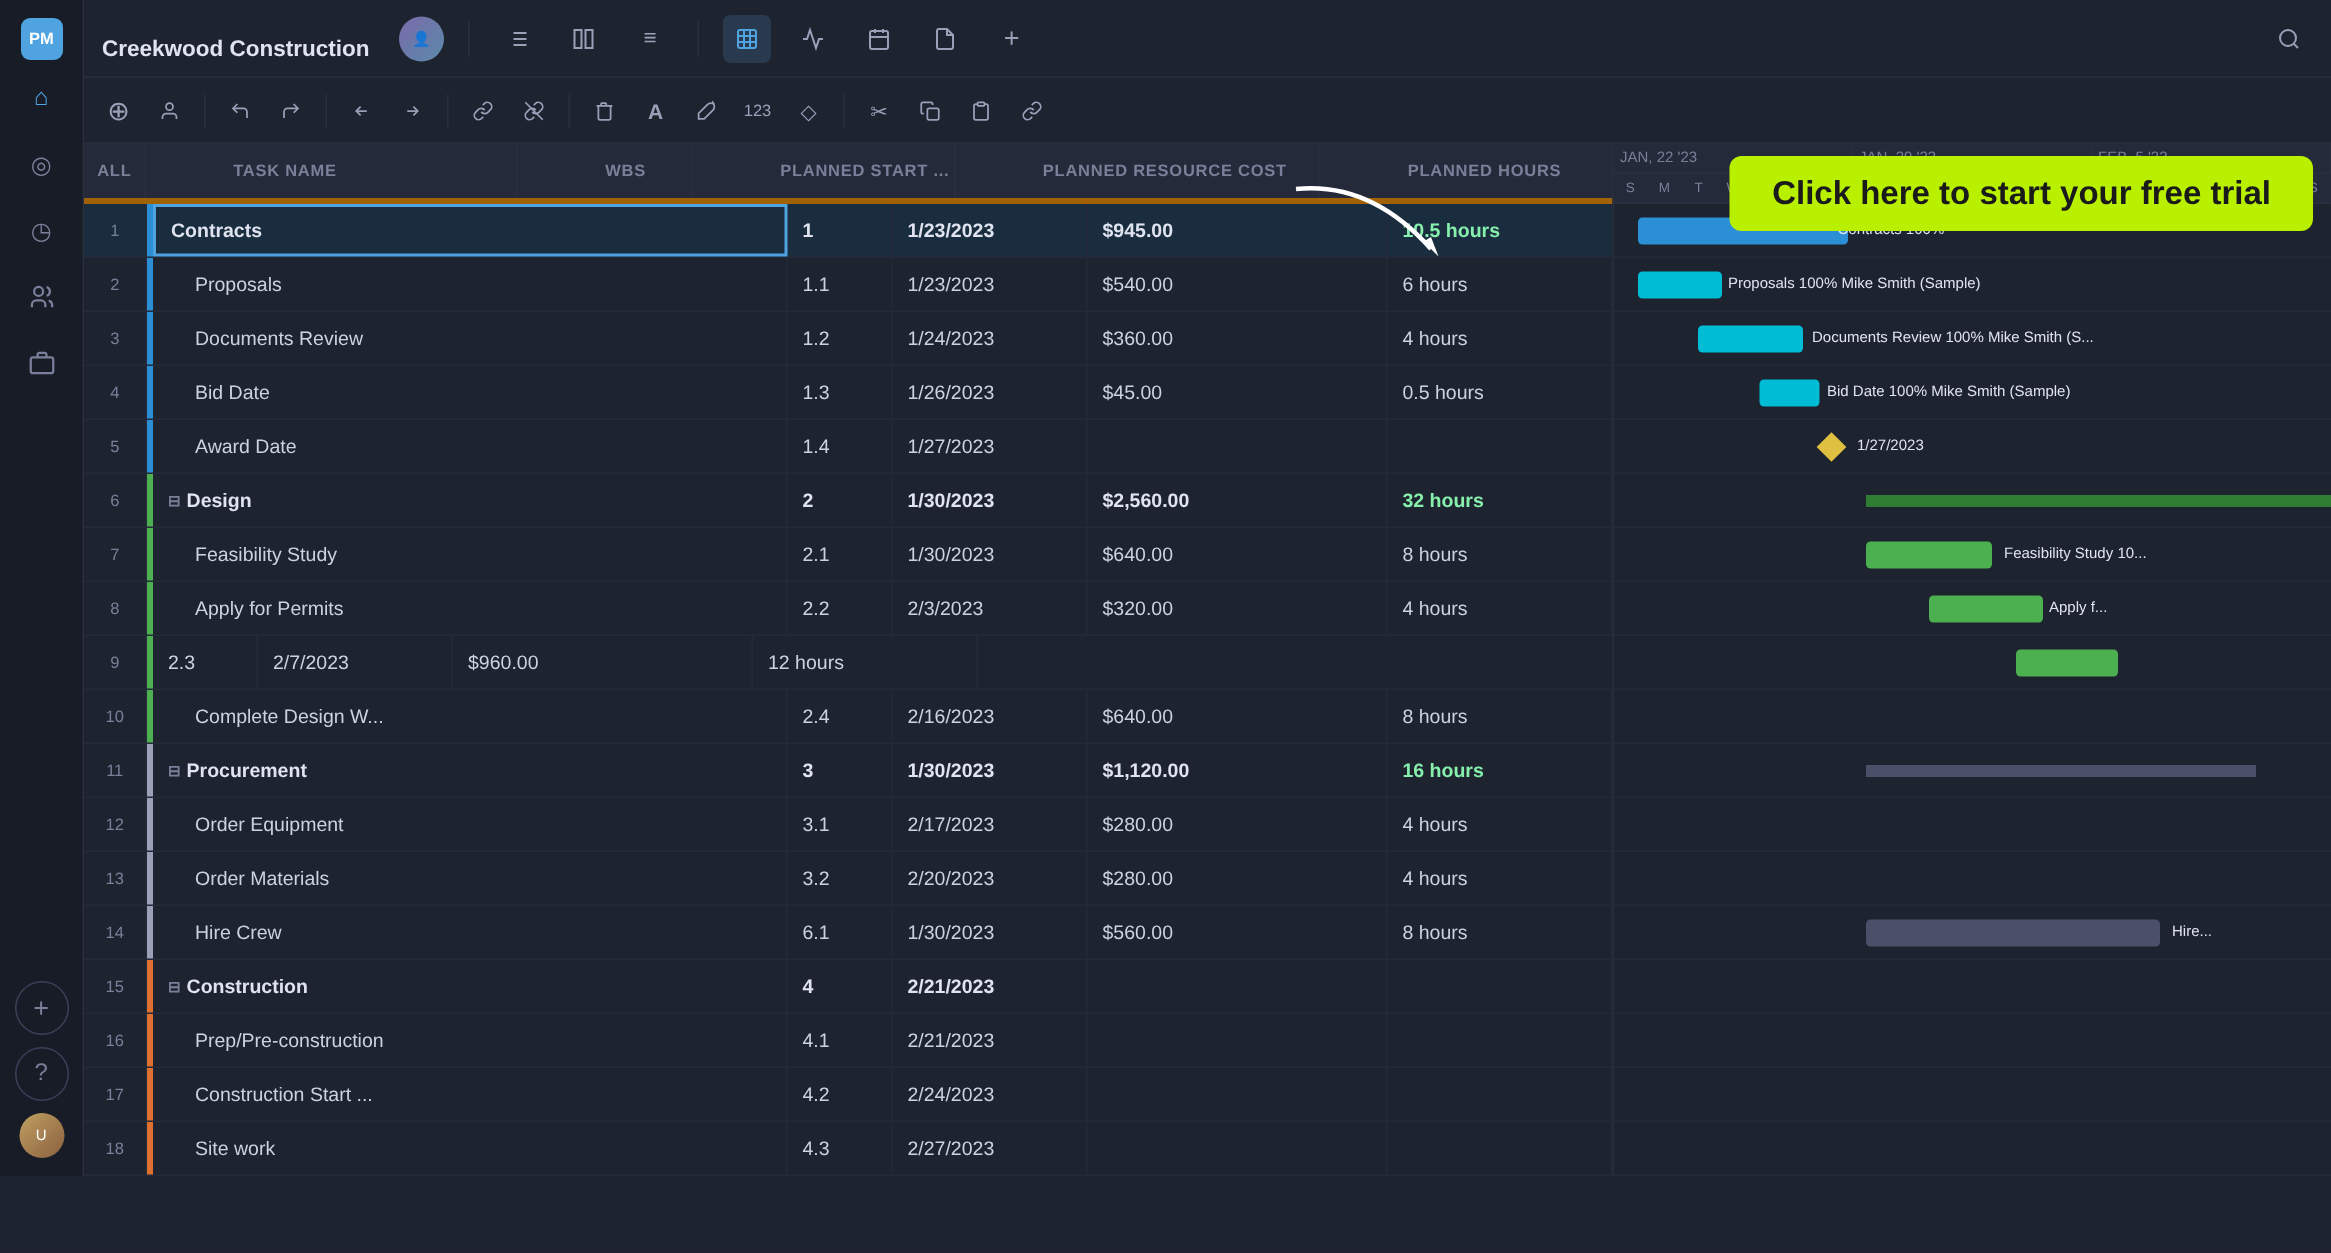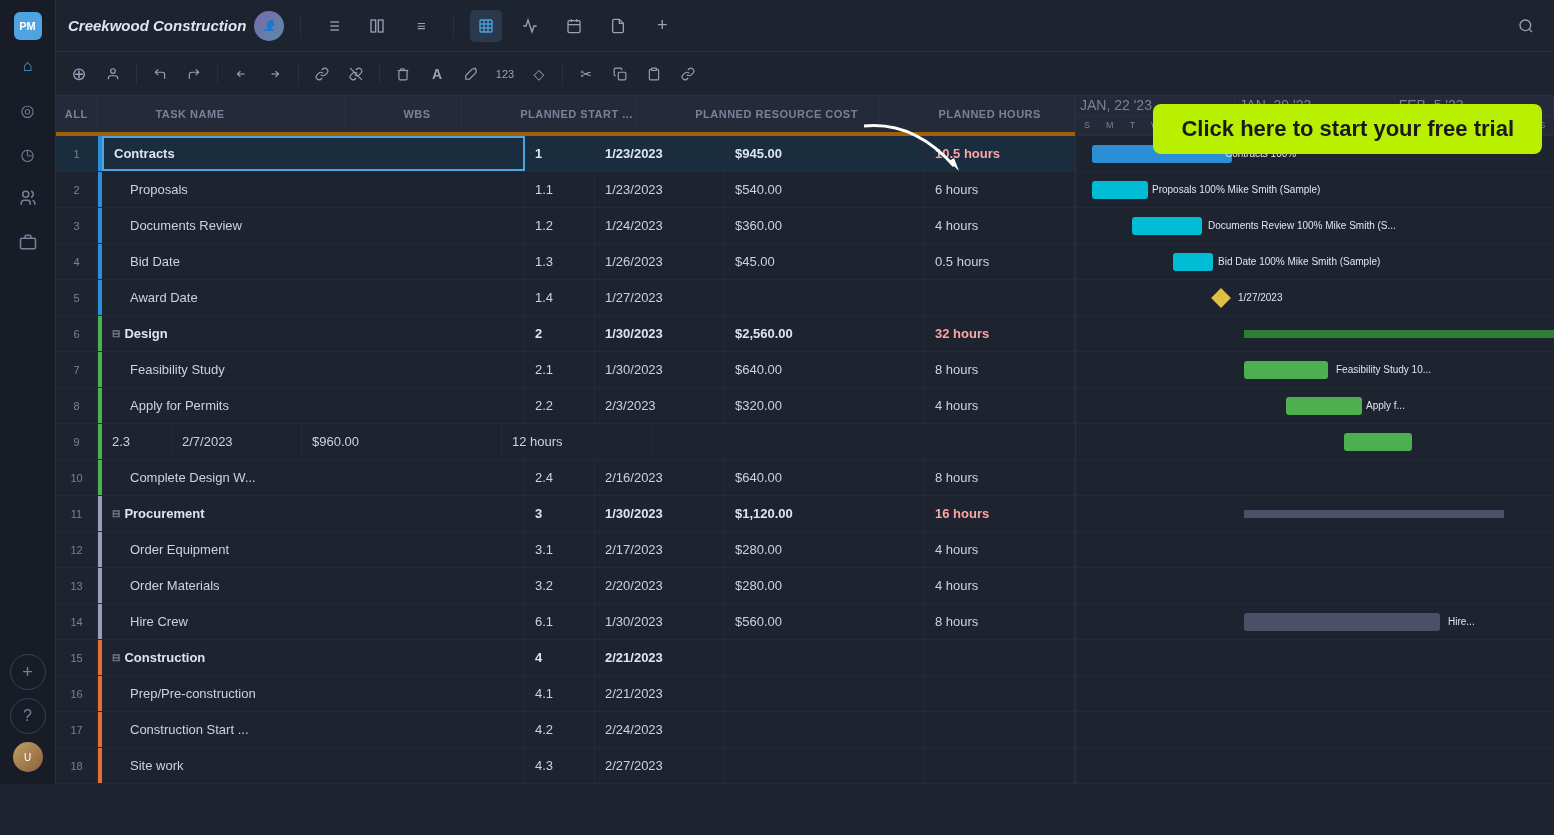--- a/index.html
+++ b/index.html
@@ -12,21 +12,21 @@
     .sidebar { width: 56px; background: #181c27; display: flex; flex-direction: column; align-items: center; padding: 12px 0; gap: 8px; border-right: 1px solid #2a2f3e; }
     .sidebar-icon { width: 36px; height: 36px; display: flex; align-items: center; justify-content: center; border-radius: 6px; color: #7a8099; font-size: 16px; cursor: pointer; }
     .sidebar-icon.active { color: #4fa3e0; }
     .sidebar-bottom { margin-top: auto; display: flex; flex-direction: column; align-items: center; gap: 8px; }
 
     
     .main { flex: 1; display: flex; flex-direction: column; overflow: hidden; }
 
     
     .header { background: #1e2330; border-bottom: 1px solid #2a2f3e; display: flex; align-items: center; padding: 0 12px; height: 52px; gap: 12px; }
-    .header-logo { display: flex; align-items: center; gap: 8px; font-style: italic; }
+    .header-logo { display: flex; align-items: flex-end; gap: 20px; }
     .pm-icon { width: 28px; height: 28px; background: #4fa3e0; border-radius: 6px; display: flex; align-items: center; justify-content: center; color: white; font-weight: bold; font-size: 11px; }
     .header-title { font-size: 15px; font-weight: 600; color: #e0e4f0; }
     .header-divider { width: 1px; height: 24px; background: #2a2f3e; margin: 0 4px; }
     .header-btn { width: 32px; height: 32px; display: flex; align-items: center; justify-content: center; border-radius: 5px; color: #9aa0b8; font-size: 15px; cursor: pointer; border: none; background: transparent; }
     .header-btn.active { background: #2a3a4e; color: #4fa3e0; }
     .header-search { margin-left: auto; }
 
     
     .toolbar { background: #1e2330; border-bottom: 1px solid #2a2f3e; display: flex; align-items: center; padding: 0 8px; height: 44px; gap: 4px; }
     .toolbar-btn { width: 30px; height: 30px; display: flex; align-items: center; justify-content: center; border-radius: 4px; color: #9aa0b8; font-size: 14px; cursor: pointer; border: none; background: transparent; }
@@ -58,34 +58,34 @@
     .td-task.indent1 { padding-left: 28px; }
     .td-wbs { width: 70px; }
     .td-start { width: 130px; }
     .td-cost { width: 200px; }
     .td-hours { width: 150px; }
 
     .row-bold { font-weight: 700; color: #e0e4f0; }
     .wbs-bold { font-weight: 700; color: #e0e4f0; }
     .date-bold { font-weight: 700; color: #e0e4f0; }
     .cost-bold { font-weight: 700; color: #e0e4f0; }
-    .hours-bold { font-weight: 700; color: #fca5a5; }
+    .hours-bold { font-weight: 700; color: #86efac; }
 
     
     .color-bar { width: 4px; height: 100%; flex-shrink: 0; }
 
     
     .collapse-icon { margin-right: 4px; color: #7a8099; font-size: 10px; }
 
     
     .gantt-area { flex: 1; display: flex; flex-direction: column; overflow: hidden; background: #1e2330; }
     .gantt-header { background: #252a3a; border-bottom: 1px solid #2a2f3e; height: 40px; display: flex; flex-direction: column; }
     .gantt-week-row { display: flex; height: 20px; border-bottom: 1px solid #2a2f3e; }
     .gantt-day-row { display: flex; height: 20px; }
-    .gantt-week { border-right: 1px solid #2a2f3e; font-size: 14px; color: #7a8099; display: flex; align-items: center; padding: 0 4px; white-space: nowrap; }
+    .gantt-week { border-right: 1px solid #2a2f3e; font-size: 10px; color: #7a8099; display: flex; align-items: center; padding: 0 4px; white-space: nowrap; }
     .gantt-day { font-size: 9px; color: #7a8099; display: flex; align-items: center; justify-content: center; border-right: 1px solid #252a3a; width: 28px; }
     .gantt-body { flex: 1; overflow: hidden; position: relative; }
     .gantt-row { height: 36px; border-bottom: 1px solid #252a3a; display: flex; align-items: center; position: relative; }
 
     
     .gantt-bar { height: 18px; border-radius: 3px; position: absolute; display: flex; align-items: center; padding: 0 6px; font-size: 10px; white-space: nowrap; overflow: visible; }
     .gantt-diamond { width: 14px; height: 14px; background: #e0c040; transform: rotate(45deg); position: absolute; }
     .gantt-label { color: #e0e4f0; font-size: 10px; margin-left: 4px; white-space: nowrap; position: absolute; }
 
     

